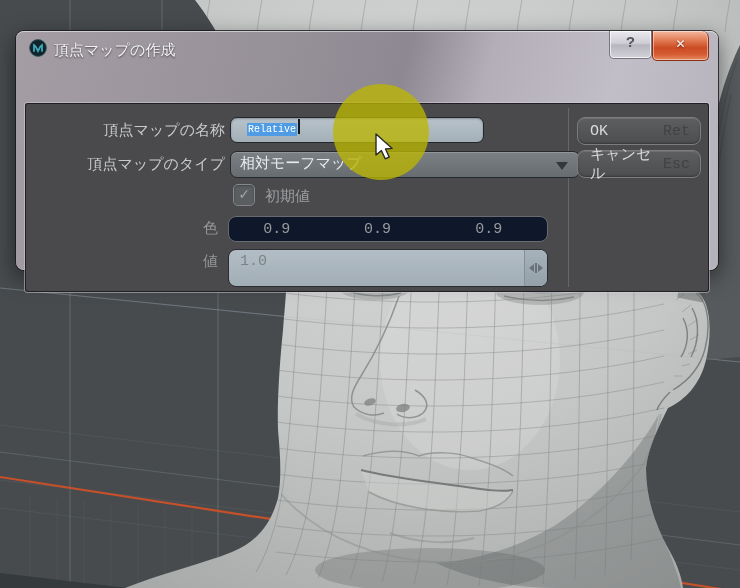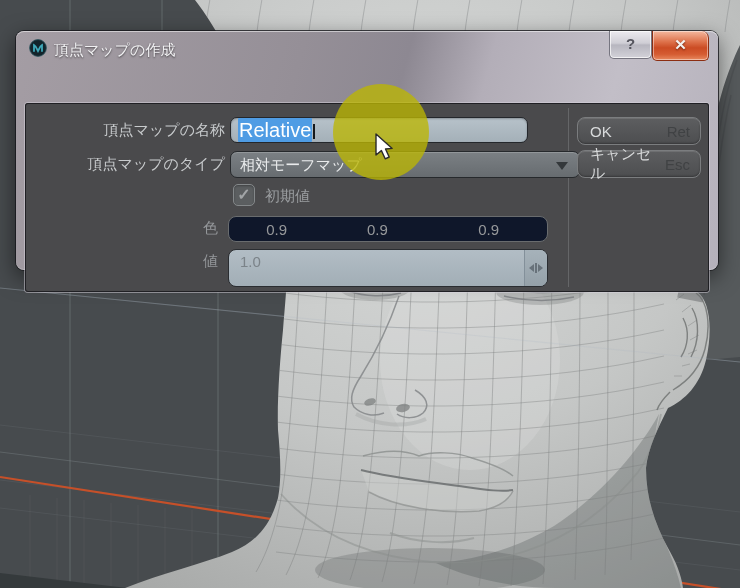--- a/index.html
+++ b/index.html
@@ -1,19 +1,19 @@
 <!DOCTYPE html>
 <html><head>
 <meta charset="utf-8">
 <style>
   html,body{margin:0;padding:0;background:#222;}
   #stage{
     position:relative;width:740px;height:588px;overflow:hidden;
     background:#474b4e;
-    font-family:Liberation Sans, sans-serif;
+    font-family:Liberation Mono, monospace;
     -webkit-font-smoothing:antialiased;
   }
   #scene{position:absolute;left:0;top:0;width:740px;height:588px;display:block;}
 
   
   #dialog{
     position:absolute;left:16px;top:31px;width:702px;height:239px;
     border-radius:8px;
     background:linear-gradient(105deg,#a49da4 0%,#958f97 38%,#8d8892 52%,#b3aeb8 63%,#c2bec7 80%,#b5b1bb 100%);
     box-shadow:0 0 0 1px rgba(22,22,28,.8),0 7px 22px rgba(0,0,0,.55),inset 0 1px 0 rgba(255,255,255,.5),inset 0 -1px 0 rgba(255,255,255,.25);
@@ -48,25 +48,25 @@
     background:#4a4a4c;border-radius:3px;
     box-shadow:0 0 0 1px rgba(216,212,222,.5),inset 0 0 0 1px rgba(28,28,32,.9);
     margin-top:32px;
   }
   .panel-divider{position:absolute;left:543px;top:5px;bottom:5px;width:1px;background:rgba(142,145,148,.4);}
 
   .fld-label{position:absolute;width:200px;text-align:right;font-size:15px;color:#c8cbcd;white-space:nowrap;}
   .fld-label.dim{color:#94979a;width:193px;}
 
   .text-field{
-    position:absolute;left:205px;width:298px;height:26px;box-sizing:border-box;
+    position:absolute;left:205px;width:254px;height:26px;box-sizing:border-box;
     border:1px solid #24272b;border-radius:7px;
     background:linear-gradient(#b7c2ca 0%,#a4b0b8 100%);
     box-shadow:inset 0 1px 2px rgba(0,0,0,.25);
-    font-size:20px;line-height:24px;color:#30363a;padding-left:7px;
+    font-size:10px;line-height:24px;color:#30363a;padding-left:16px;
   }
   .selection{background:#4f9ce4;color:#fff;padding:1px 1px;border-radius:1px;}
   .caret{display:inline-block;width:2px;height:15px;background:#15181b;vertical-align:-2px;margin-left:1px;}
 
   .dropdown{
     position:absolute;left:205px;top:48px;width:350px;height:27px;box-sizing:border-box;
     border:1px solid #26292c;border-radius:7px;
     background:linear-gradient(#7b8084 0%,#676c70 100%);
     box-shadow:inset 0 1px 0 rgba(255,255,255,.18);
     font-size:15px;line-height:25px;color:#e9ebec;padding-left:9px;

